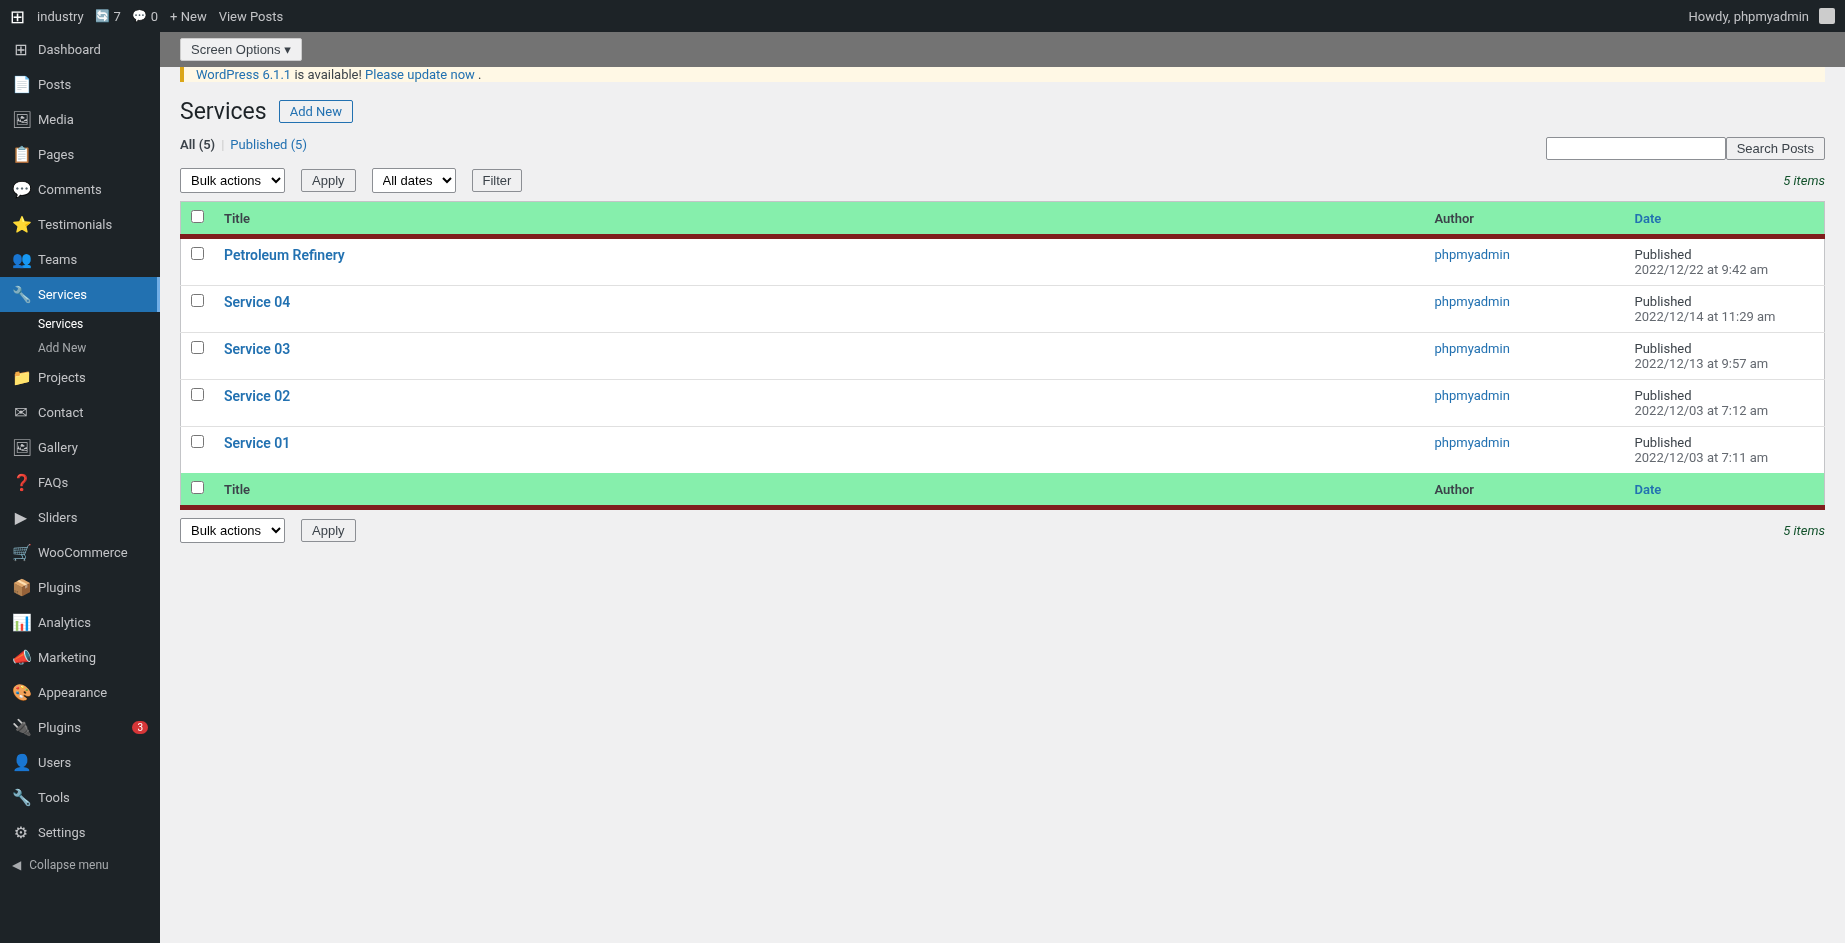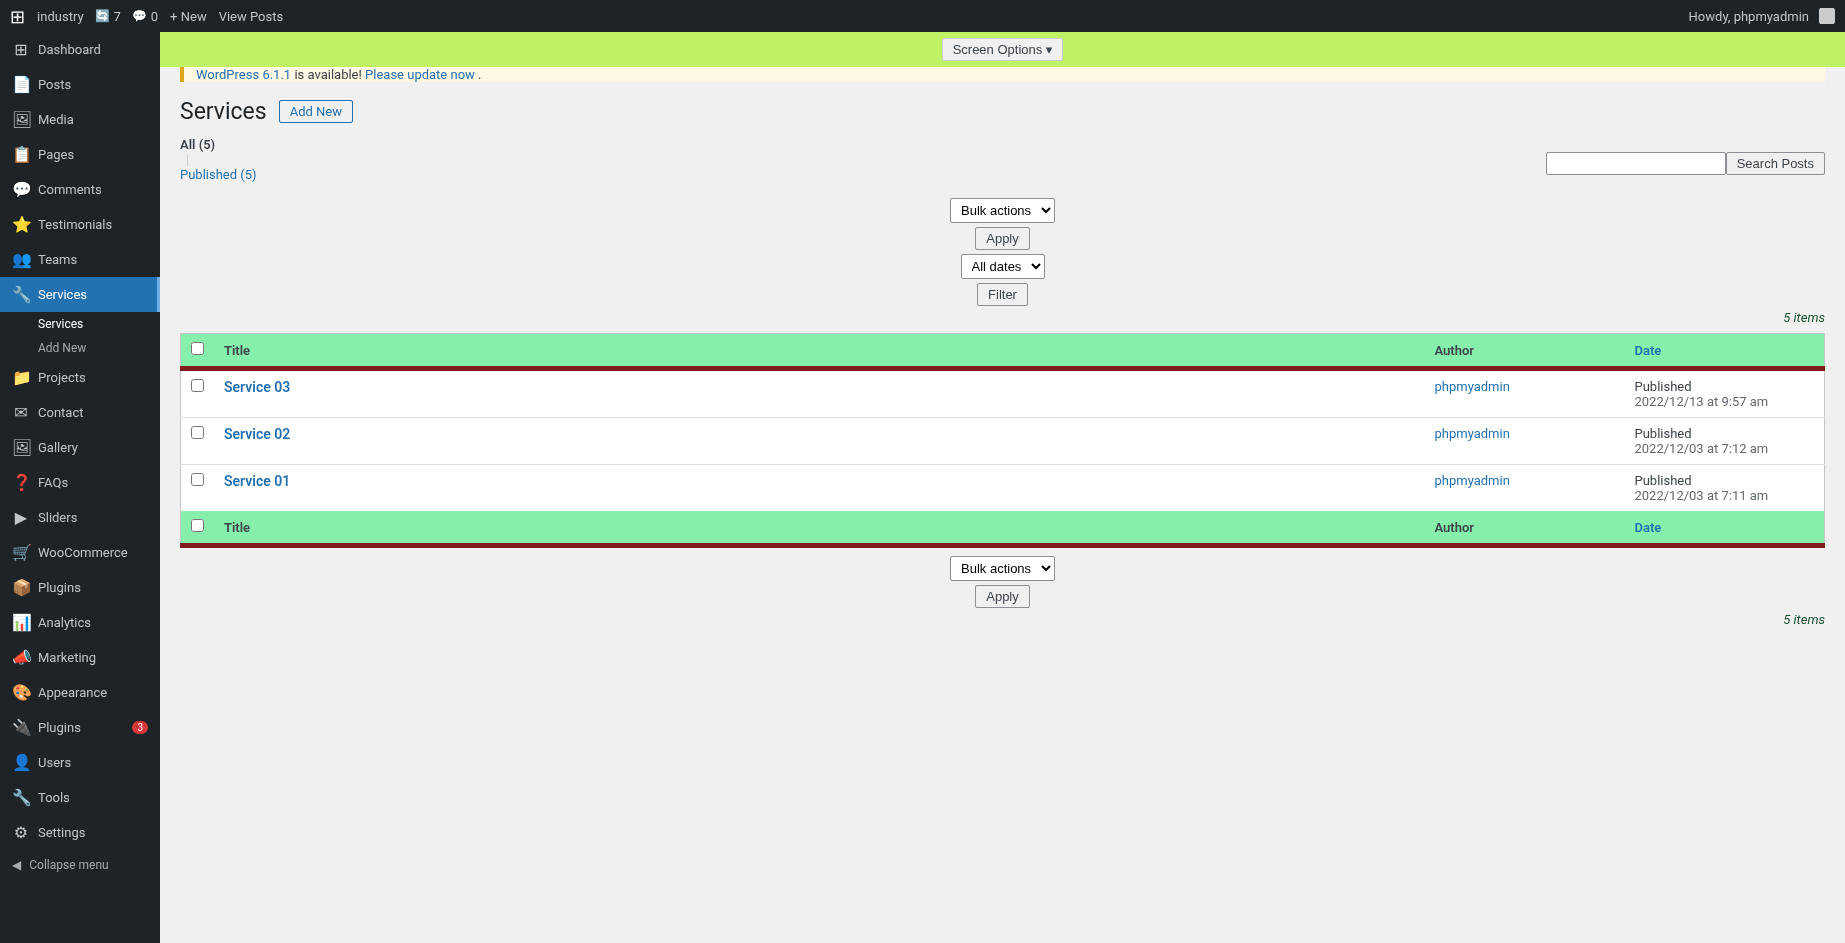--- a/index.html
+++ b/index.html
@@ -83,23 +83,23 @@
       margin-top: auto;
     }
 
     
     #wpcontent {
       flex: 1;
       background: #f0f0f1;
       padding: 0;
     }
     #screen-options-bar {
-      background: #bef264;
-      display: flex;
-      justify-content: center;
+      background: #737373;
+      display: flex;
+      justify-content: flex-start;
       padding: 6px 20px;
     }
     .screen-options-btn {
       background: #f0f0f1;
       border: 1px solid #ccc;
       border-radius: 2px;
       padding: 3px 10px;
       font-size: 13px;
       cursor: pointer;
       color: #3c434a;
@@ -141,37 +141,35 @@
       cursor: pointer;
       text-decoration: none;
     }
 
     
     .filter-tabs {
       display: flex;
       gap: 0;
       margin-bottom: 8px;
       font-size: 13px;
-      flex-direction: column;
     }
     .filter-tab {
       color: #2271b1;
       text-decoration: none;
       cursor: pointer;
     }
     .filter-tab.active { color: #3c434a; font-weight: 600; }
     .filter-sep { color: #ccc; margin: 0 6px; }
 
     
     .tablenav {
       display: flex;
       align-items: center;
-      gap: 4px;
+      gap: 16px;
       margin-bottom: 8px;
-      flex-direction: column;
     }
     .tablenav-right { margin-left: auto; color: #14532d; font-size: 13px; font-style: italic; }
     .bulk-actions-select {
       padding: 3px 6px;
       border: 1px solid #8c8f94;
       border-radius: 2px;
       font-size: 13px;
       background: #fff;
       cursor: pointer;
     }
@@ -430,21 +428,51 @@
             <th class="col-author">
               <span>Author</span>
             </th>
             <th class="col-date sortable">
               <a style="color:#2271b1;text-decoration:none;">Date</a>
             </th>
           </tr>
         </thead>
         <tbody id="the-list">
 
-
+          <tr>
+            <td class="col-cb">
+              <input type="checkbox" style="">
+            </td>
+            <td class="col-title">
+              <a class="post-title-link">Petroleum Refinery</a>
+            </td>
+            <td class="col-author">
+              <a class="author-link">phpmyadmin</a>
+            </td>
+            <td class="col-date">
+              <span>Published</span><br>
+              <span class="date-published">2022/12/22 at 9:42 am</span>
+            </td>
+          </tr>
+
+          <tr>
+            <td class="col-cb">
+              <input type="checkbox" style="">
+            </td>
+            <td class="col-title">
+              <a class="post-title-link">Service 04</a>
+            </td>
+            <td class="col-author">
+              <a class="author-link">phpmyadmin</a>
+            </td>
+            <td class="col-date">
+              <span>Published</span><br>
+              <span class="date-published">2022/12/14 at 11:29 am</span>
+            </td>
+          </tr>
 
           <tr>
             <td class="col-cb">
               <input type="checkbox" style="">
             </td>
             <td class="col-title">
               <a class="post-title-link">Service 03</a>
             </td>
             <td class="col-author">
               <a class="author-link">phpmyadmin</a>

